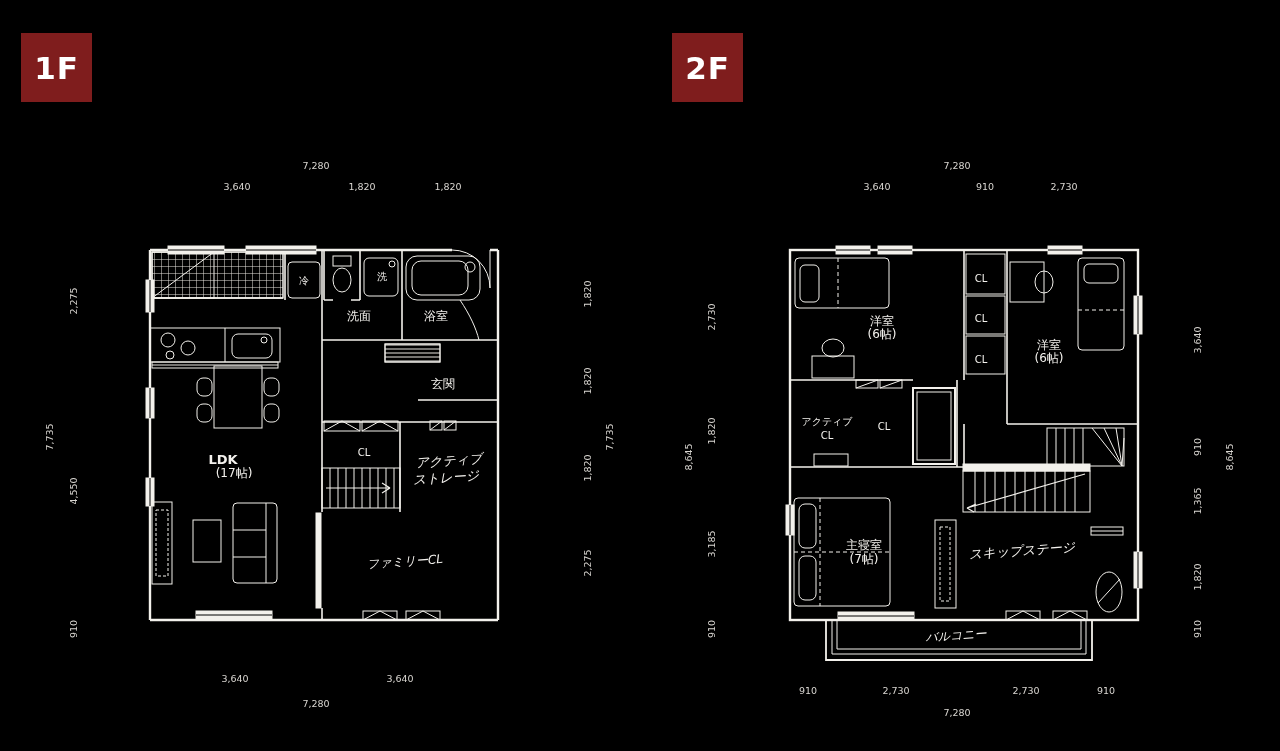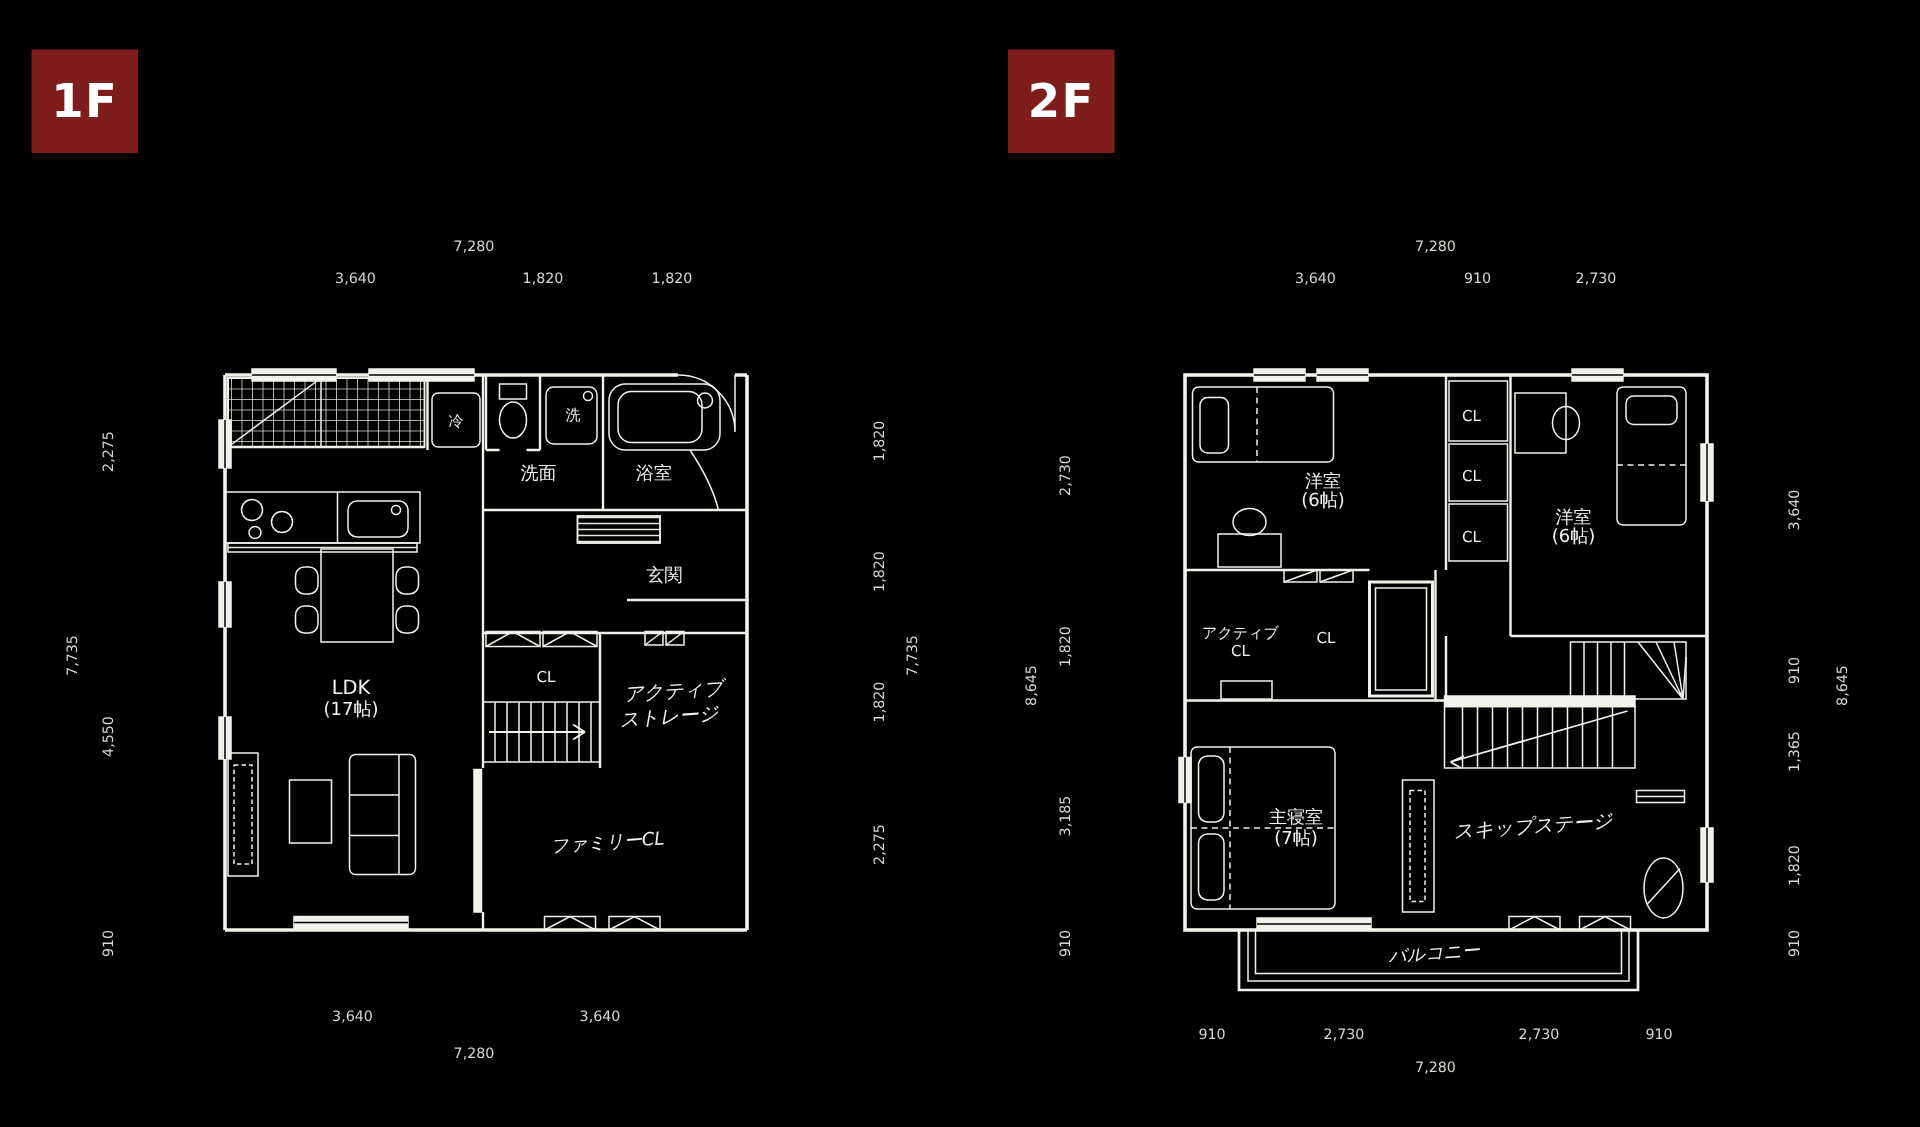--- a/index.html
+++ b/index.html
@@ -295,21 +295,21 @@
 <span class="dim" style="left:235px;top:678px;">3,640</span>
 <span class="dim" style="left:400px;top:678px;">3,640</span>
 <span class="dim" style="left:316px;top:703px;">7,280</span>
 
 <span class="rlabel small" style="left:304px;top:281px;">冷</span>
 <span class="rlabel small" style="left:382px;top:277px;">洗</span>
 <span class="rlabel" style="left:359px;top:316px;">洗面</span>
 <span class="rlabel" style="left:436px;top:316px;">浴室</span>
 <span class="rlabel" style="left:443px;top:384px;">玄関</span>
 <span class="rlabel small" style="left:364px;top:452px;">CL</span>
-<span class="rlabel big" style="left:234px;top:459px;">LDK</span>
+<span class="rlabel big" style="left:223px;top:459px;font-weight:bold;">LDK</span>
 <span class="rlabel" style="left:234px;top:473px;text-align:right;">(17帖)</span>
 <span class="rlabel big hand" style="left:449px;top:461px;">アクティブ</span>
 <span class="rlabel big hand" style="left:446px;top:478px;">ストレージ</span>
 <span class="rlabel hand" style="left:405px;top:562px;">ファミリーCL</span>
 
 <span class="dim" style="left:957px;top:165px;">7,280</span>
 <span class="dim" style="left:877px;top:186px;">3,640</span>
 <span class="dim" style="left:985px;top:186px;">910</span>
 <span class="dim" style="left:1064px;top:186px;">2,730</span>
 <span class="dim v" style="left:688px;top:457px;">8,645</span>

